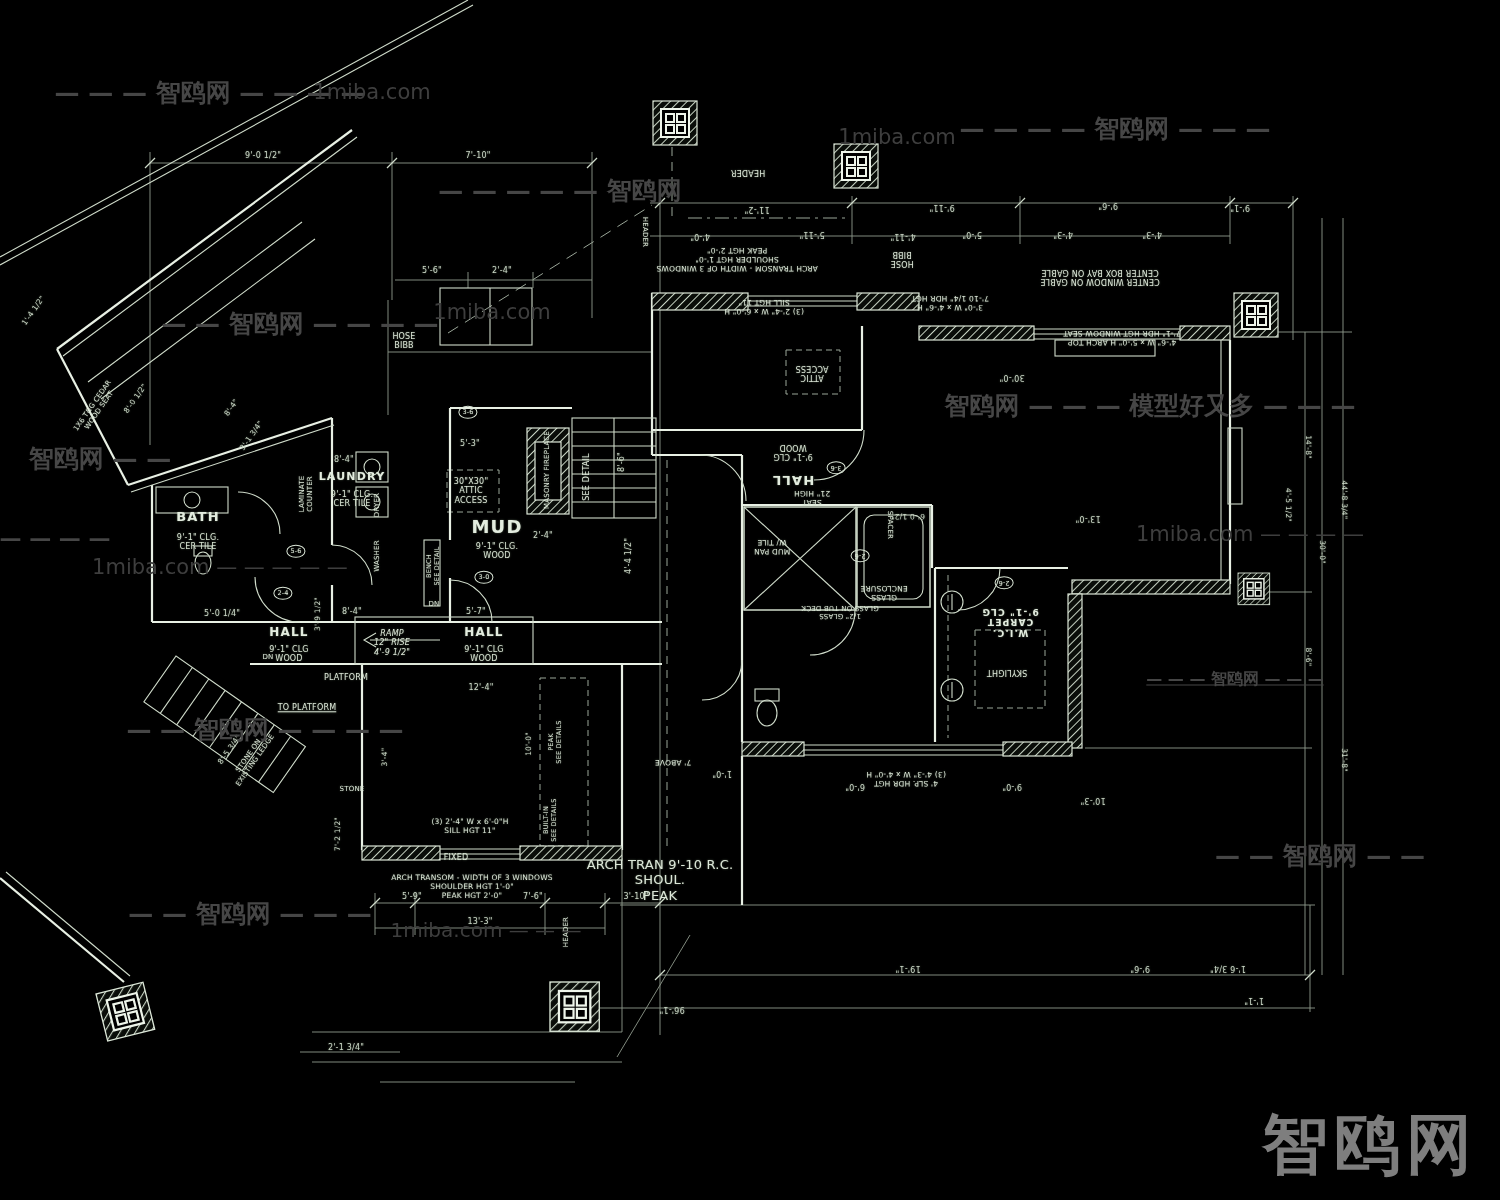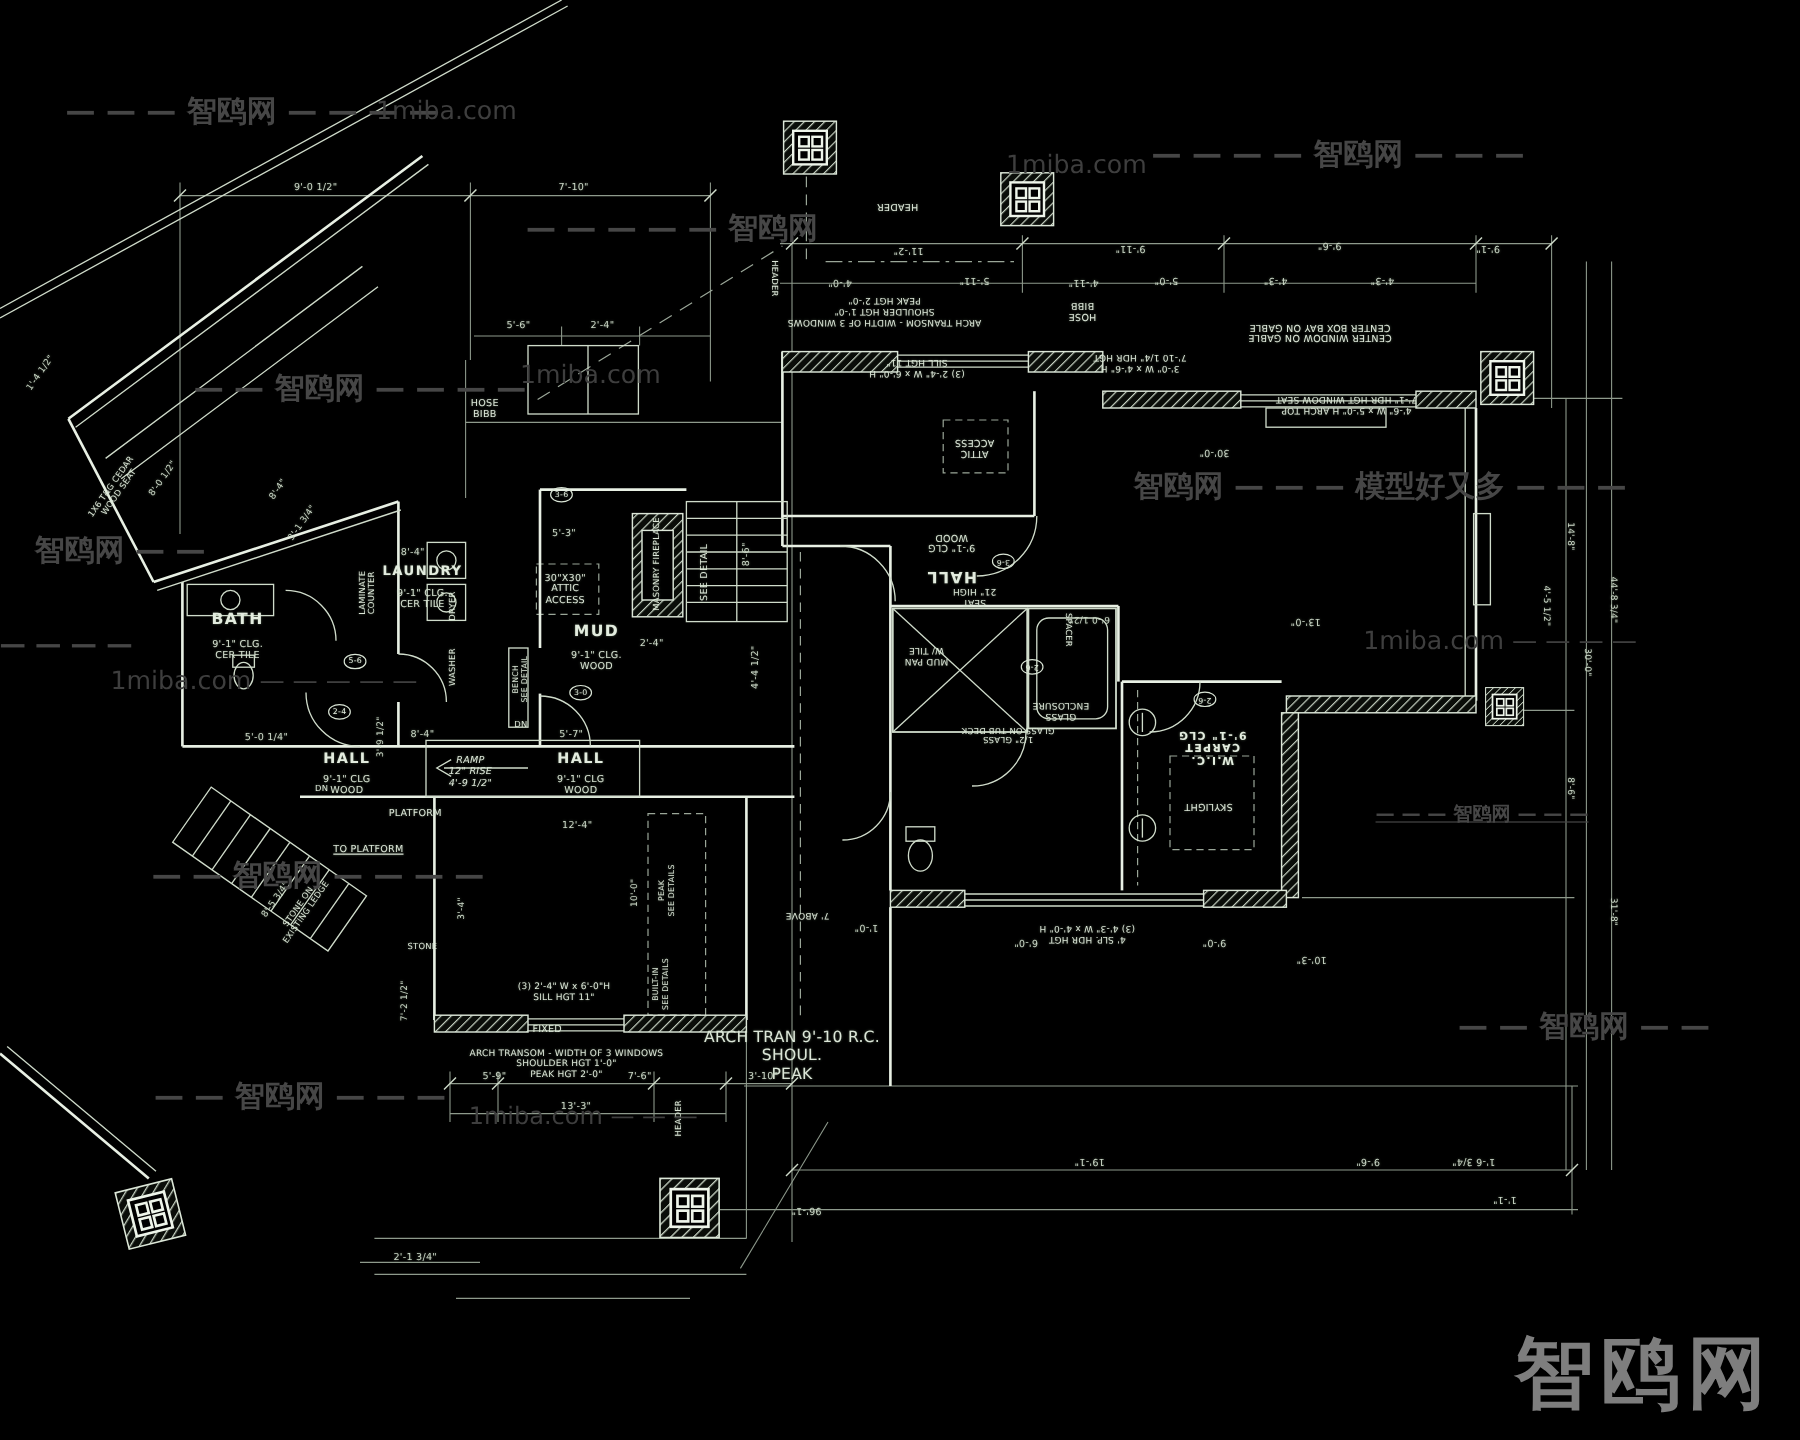--- a/index.html
+++ b/index.html
@@ -255,21 +255,21 @@
     </g>
   </svg>
 
   <div id="labels">
       <div class="lbl room" style="left: 198px; top: 517px; font-size: 13px; transform: translate(-50%, -50%) rotate(0deg);">BATH</div>
       <div class="lbl sub" style="left: 198px; top: 542px; font-size: 8px; transform: translate(-50%, -50%) rotate(0deg);">9'-1" CLG.
 CER TILE</div>
       <div class="lbl room" style="left: 352px; top: 477px; font-size: 11px; transform: translate(-50%, -50%) rotate(0deg);">LAUNDRY</div>
       <div class="lbl sub" style="left: 352px; top: 499px; font-size: 8px; transform: translate(-50%, -50%) rotate(0deg);">9'-1" CLG.
 CER TILE</div>
-      <div class="lbl room" style="left: 497px; top: 527px; font-size: 13px; transform: translate(-50%, -50%) rotate(0deg);">MUD</div>
+      <div class="lbl room" style="left: 497px; top: 527px; font-size: 18px; transform: translate(-50%, -50%) rotate(0deg);">MUD</div>
       <div class="lbl sub" style="left: 497px; top: 551px; font-size: 8px; transform: translate(-50%, -50%) rotate(0deg);">9'-1" CLG.
 WOOD</div>
       <div class="lbl room" style="left: 289px; top: 632px; font-size: 12px; transform: translate(-50%, -50%) rotate(0deg);">HALL</div>
       <div class="lbl sub" style="left: 289px; top: 654px; font-size: 8px; transform: translate(-50%, -50%) rotate(0deg);">9'-1" CLG
 WOOD</div>
       <div class="lbl room" style="left: 484px; top: 632px; font-size: 12px; transform: translate(-50%, -50%) rotate(0deg);">HALL</div>
       <div class="lbl sub" style="left: 484px; top: 654px; font-size: 8px; transform: translate(-50%, -50%) rotate(0deg);">9'-1" CLG
 WOOD</div>
       <div class="lbl room" style="left: 793px; top: 480px; font-size: 13px; transform: translate(-50%, -50%) rotate(180deg);">HALL</div>
       <div class="lbl sub" style="left: 793px; top: 452px; font-size: 8px; transform: translate(-50%, -50%) rotate(180deg);">9'-1" CLG

